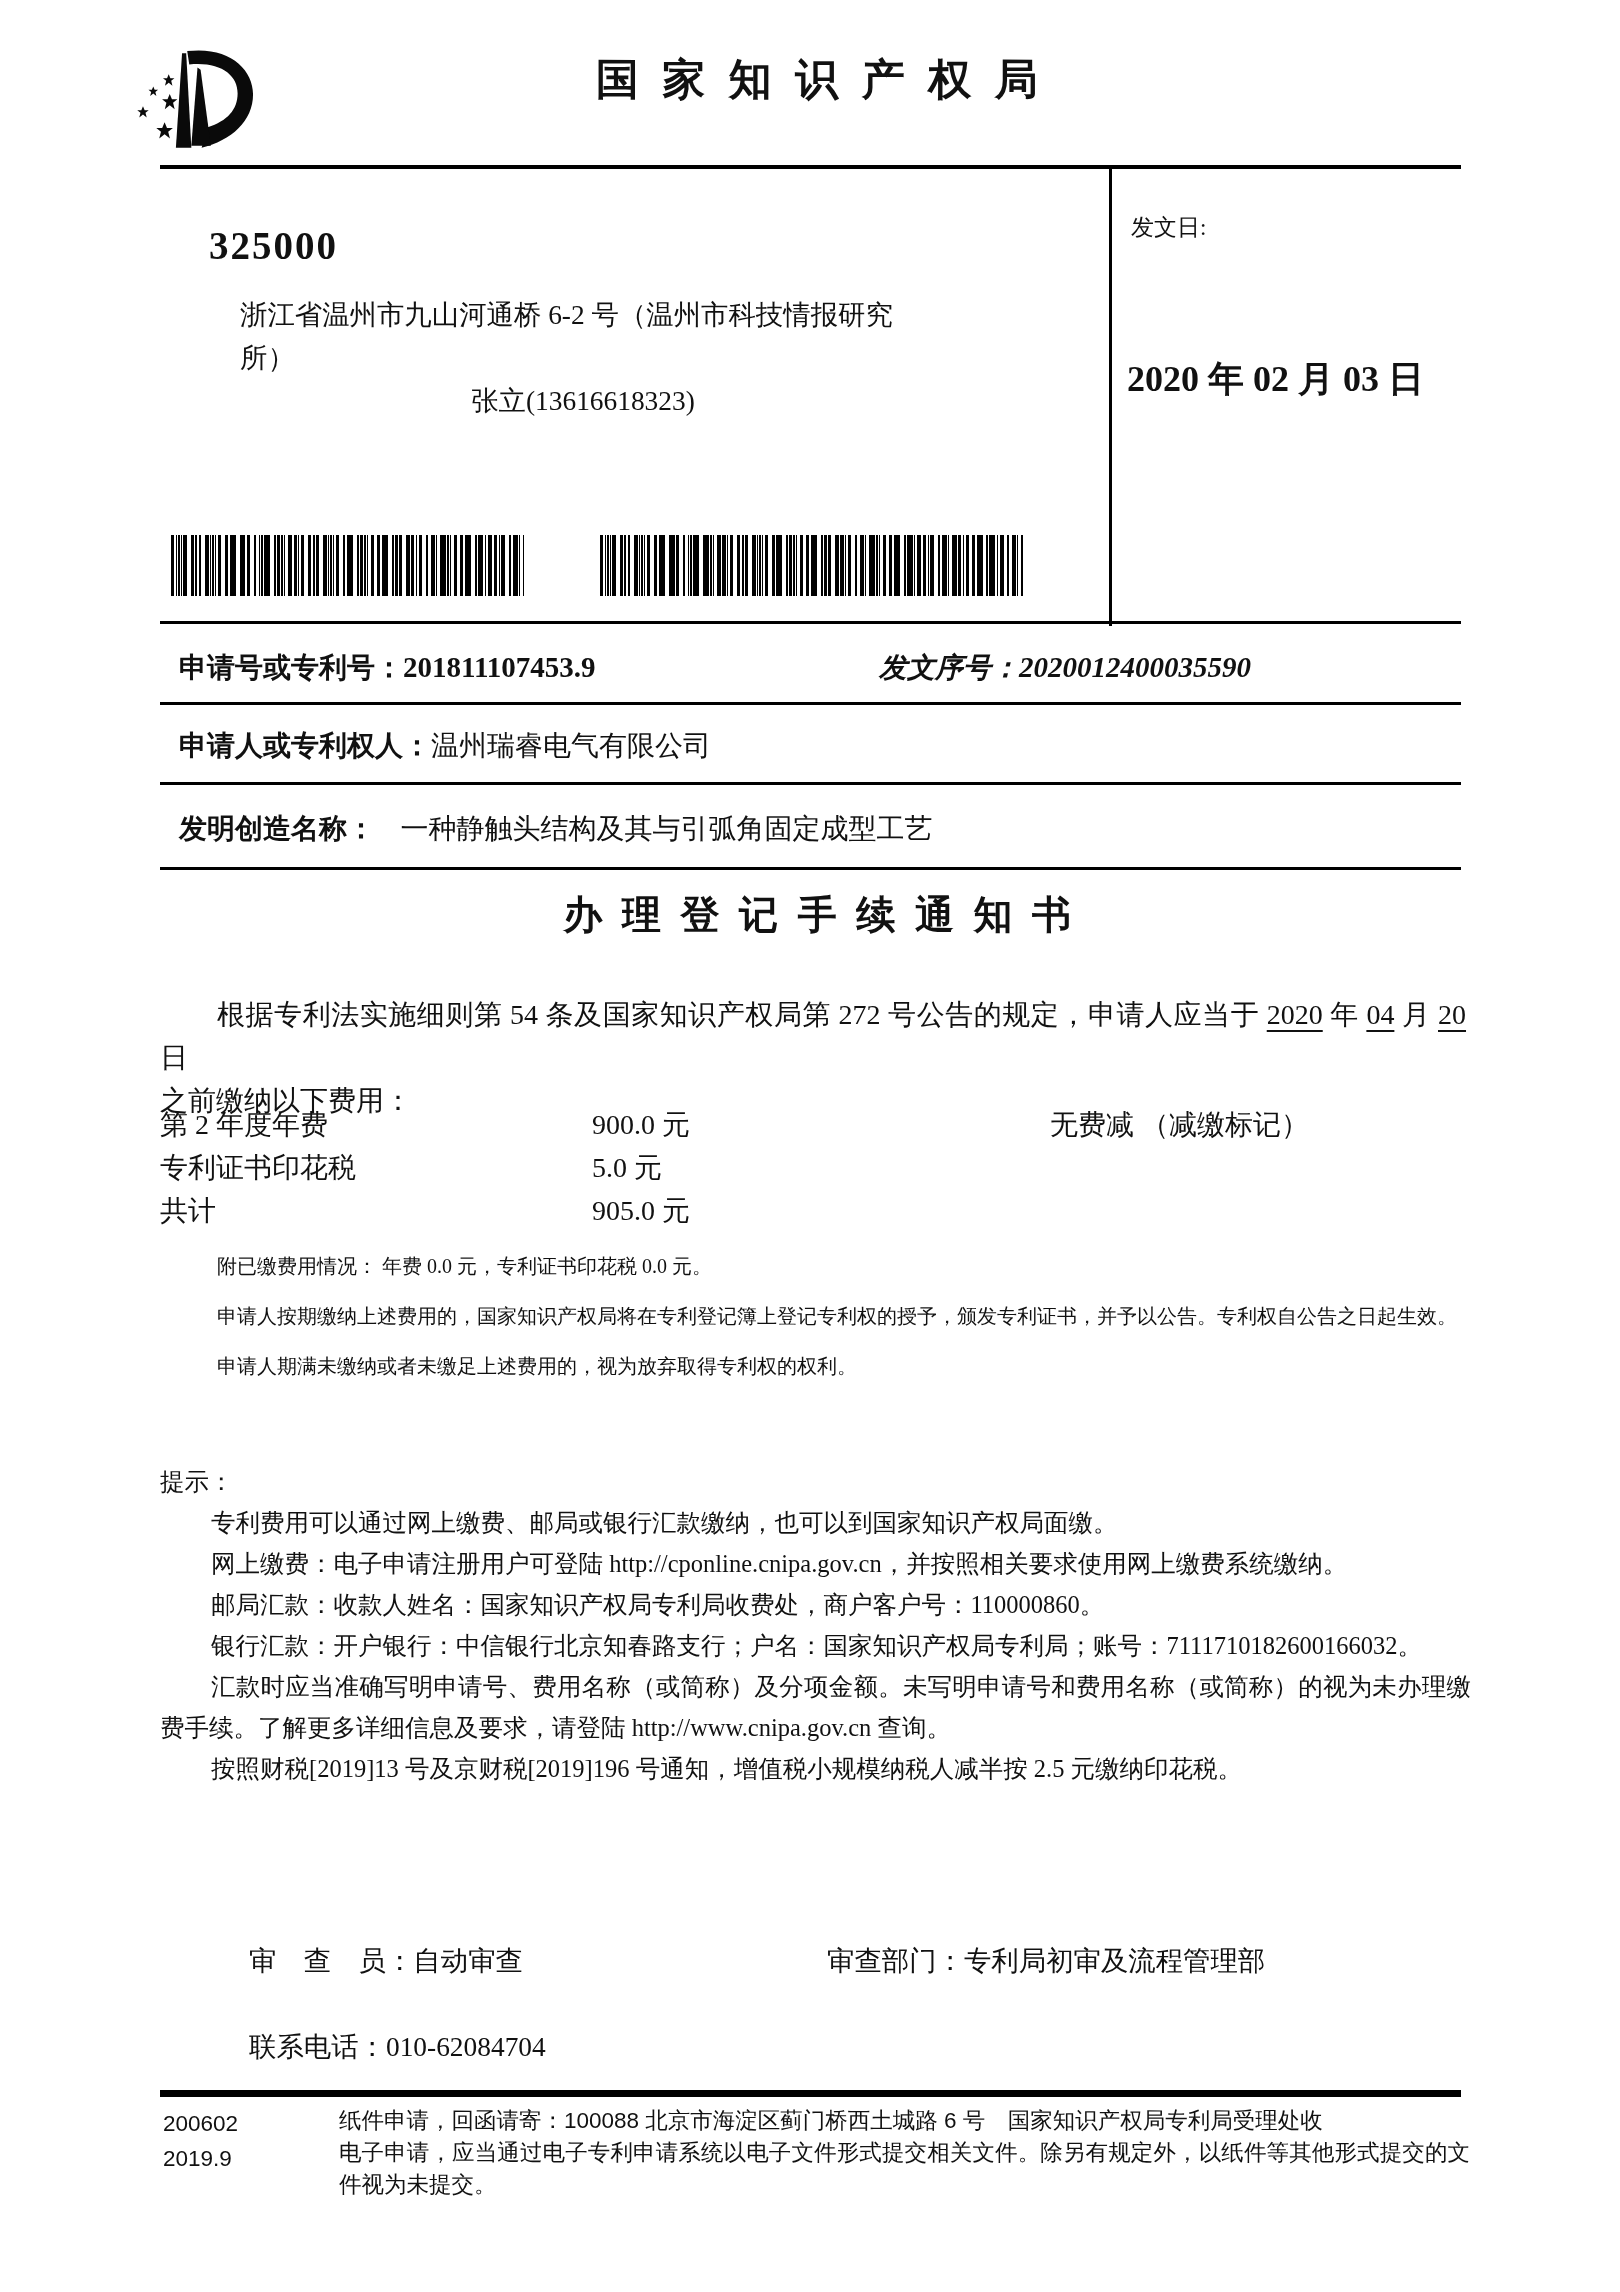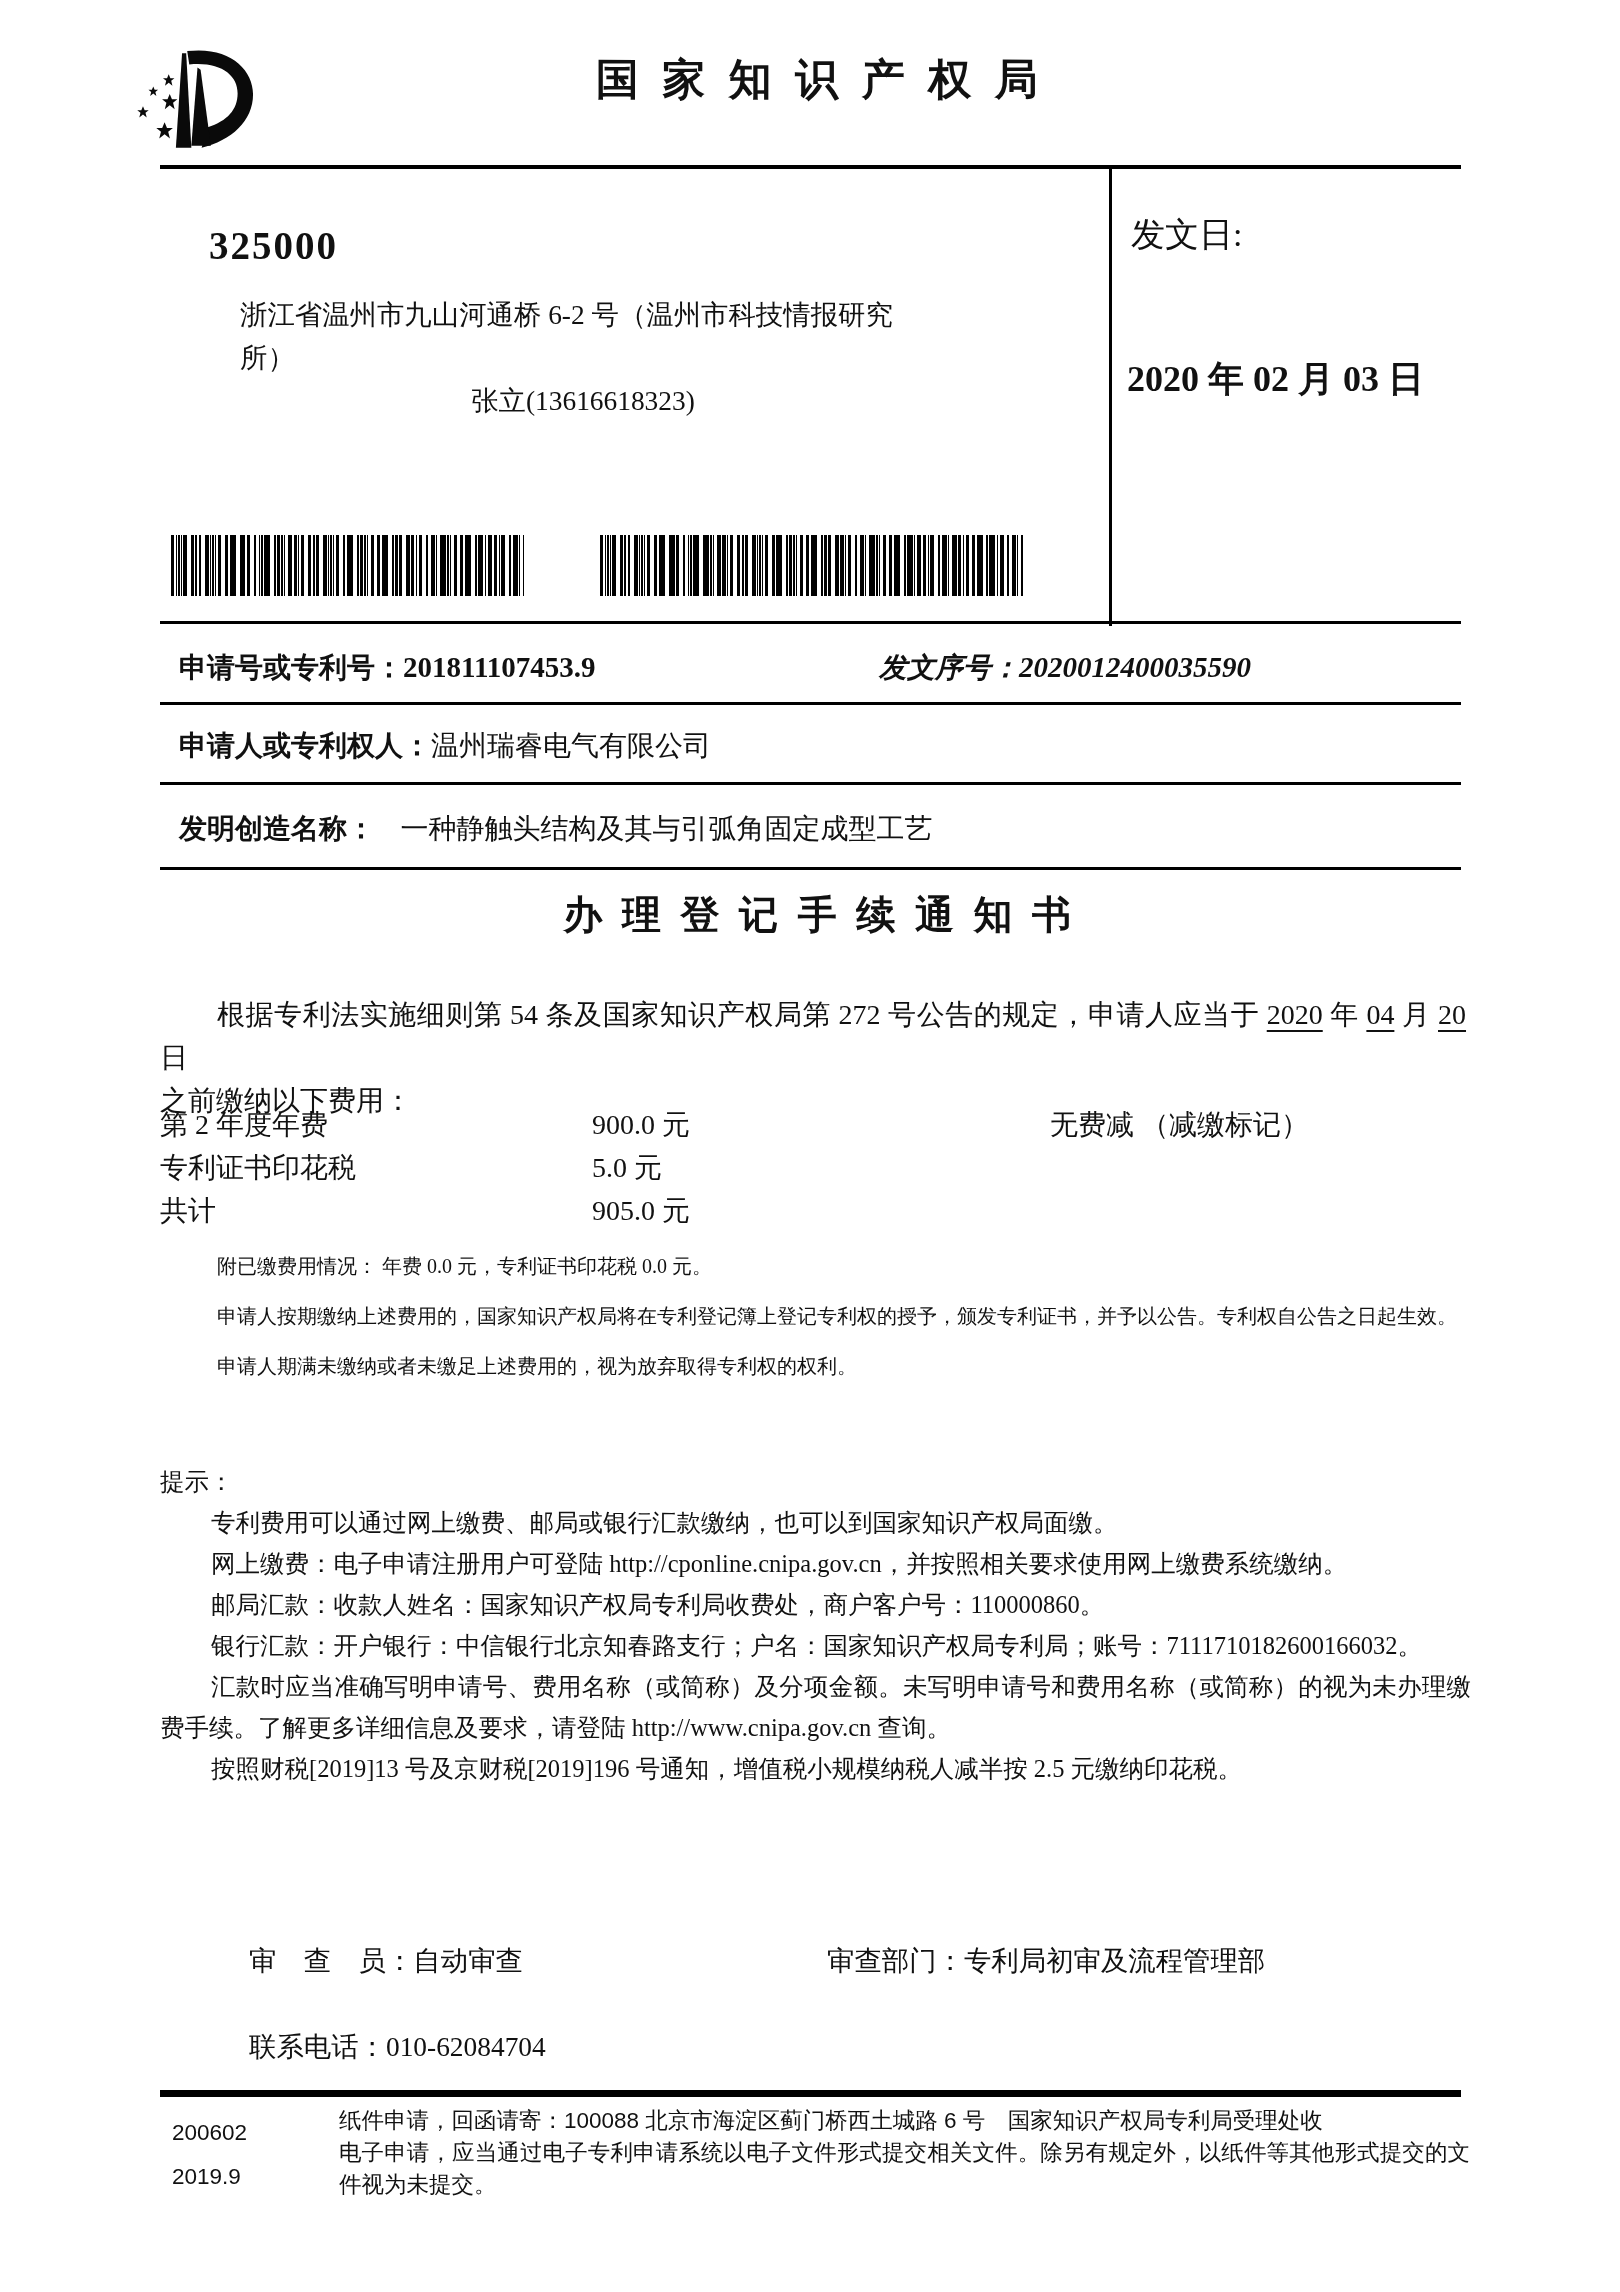--- a/index.html
+++ b/index.html
@@ -19,21 +19,21 @@
     letter-spacing:23.5px;padding-left:37px;box-sizing:border-box;
     white-space:nowrap;
   }
   .logo{position:absolute;left:125px;top:47px;width:145px;height:108px;}
   
   .postal{position:absolute;left:209px;top:223px;font-size:39px;font-weight:bold;letter-spacing:2px;}
   .addr-wrap{position:absolute;left:240px;top:294px;width:686px;font-size:27.4px;line-height:43px;}
   .addr-line2{text-align:center;}
   
   .vline{position:absolute;background:#000;}
-  .dispatch-label{position:absolute;left:1131px;top:212px;font-size:34px;}
+  .dispatch-label{position:absolute;left:1131px;top:212px;font-size:23px;}
   .dispatch-date{position:absolute;left:1127px;top:355px;font-size:36px;font-weight:bold;white-space:nowrap;}
   
   .barcode{
     position:absolute;top:535px;height:61px;
     background-color:#fff;
     background-image:
       repeating-linear-gradient(90deg,#000 0 2px,transparent 2px 6.9px),
       repeating-linear-gradient(90deg,#000 0 2.9px,transparent 2.9px 11.8px),
       repeating-linear-gradient(90deg,#000 0 1px,transparent 1px 4.9px);
   }
@@ -69,21 +69,21 @@
   .review-row{position:absolute;left:249px;top:1943px;width:1225px;font-size:27.4px;white-space:nowrap;}
   .dept{position:absolute;left:578px;top:0;}
   .phone-row{position:absolute;left:249px;top:2029px;font-size:27.4px;white-space:nowrap;}
   
   .footer{
     position:absolute;left:160px;top:2105px;width:1310px;
     font-family:"Liberation Sans","DejaVu Sans",sans-serif;
     font-size:22.5px;line-height:32px;
     display:grid;grid-template-columns:179px 1fr;
   }
-  .footer .code-col div{margin:12px;}
+  .footer .code-col div{margin:3px;}
   .footer .text-col p{margin:0;text-align:justify;}
 </style>
 </head>
 <body>
 
 <div class="page">
 
   <svg class="logo" viewBox="0 0 140 105" xmlns="http://www.w3.org/2000/svg">
     <g fill="#0a0a0a">
       <path d="M60,4 C100,-1 124,21 124,46 C124,72 103,91 74,98 L80,78 C99,72 109,61 109,45 C109,27 92,14 62,17 Z"></path>

